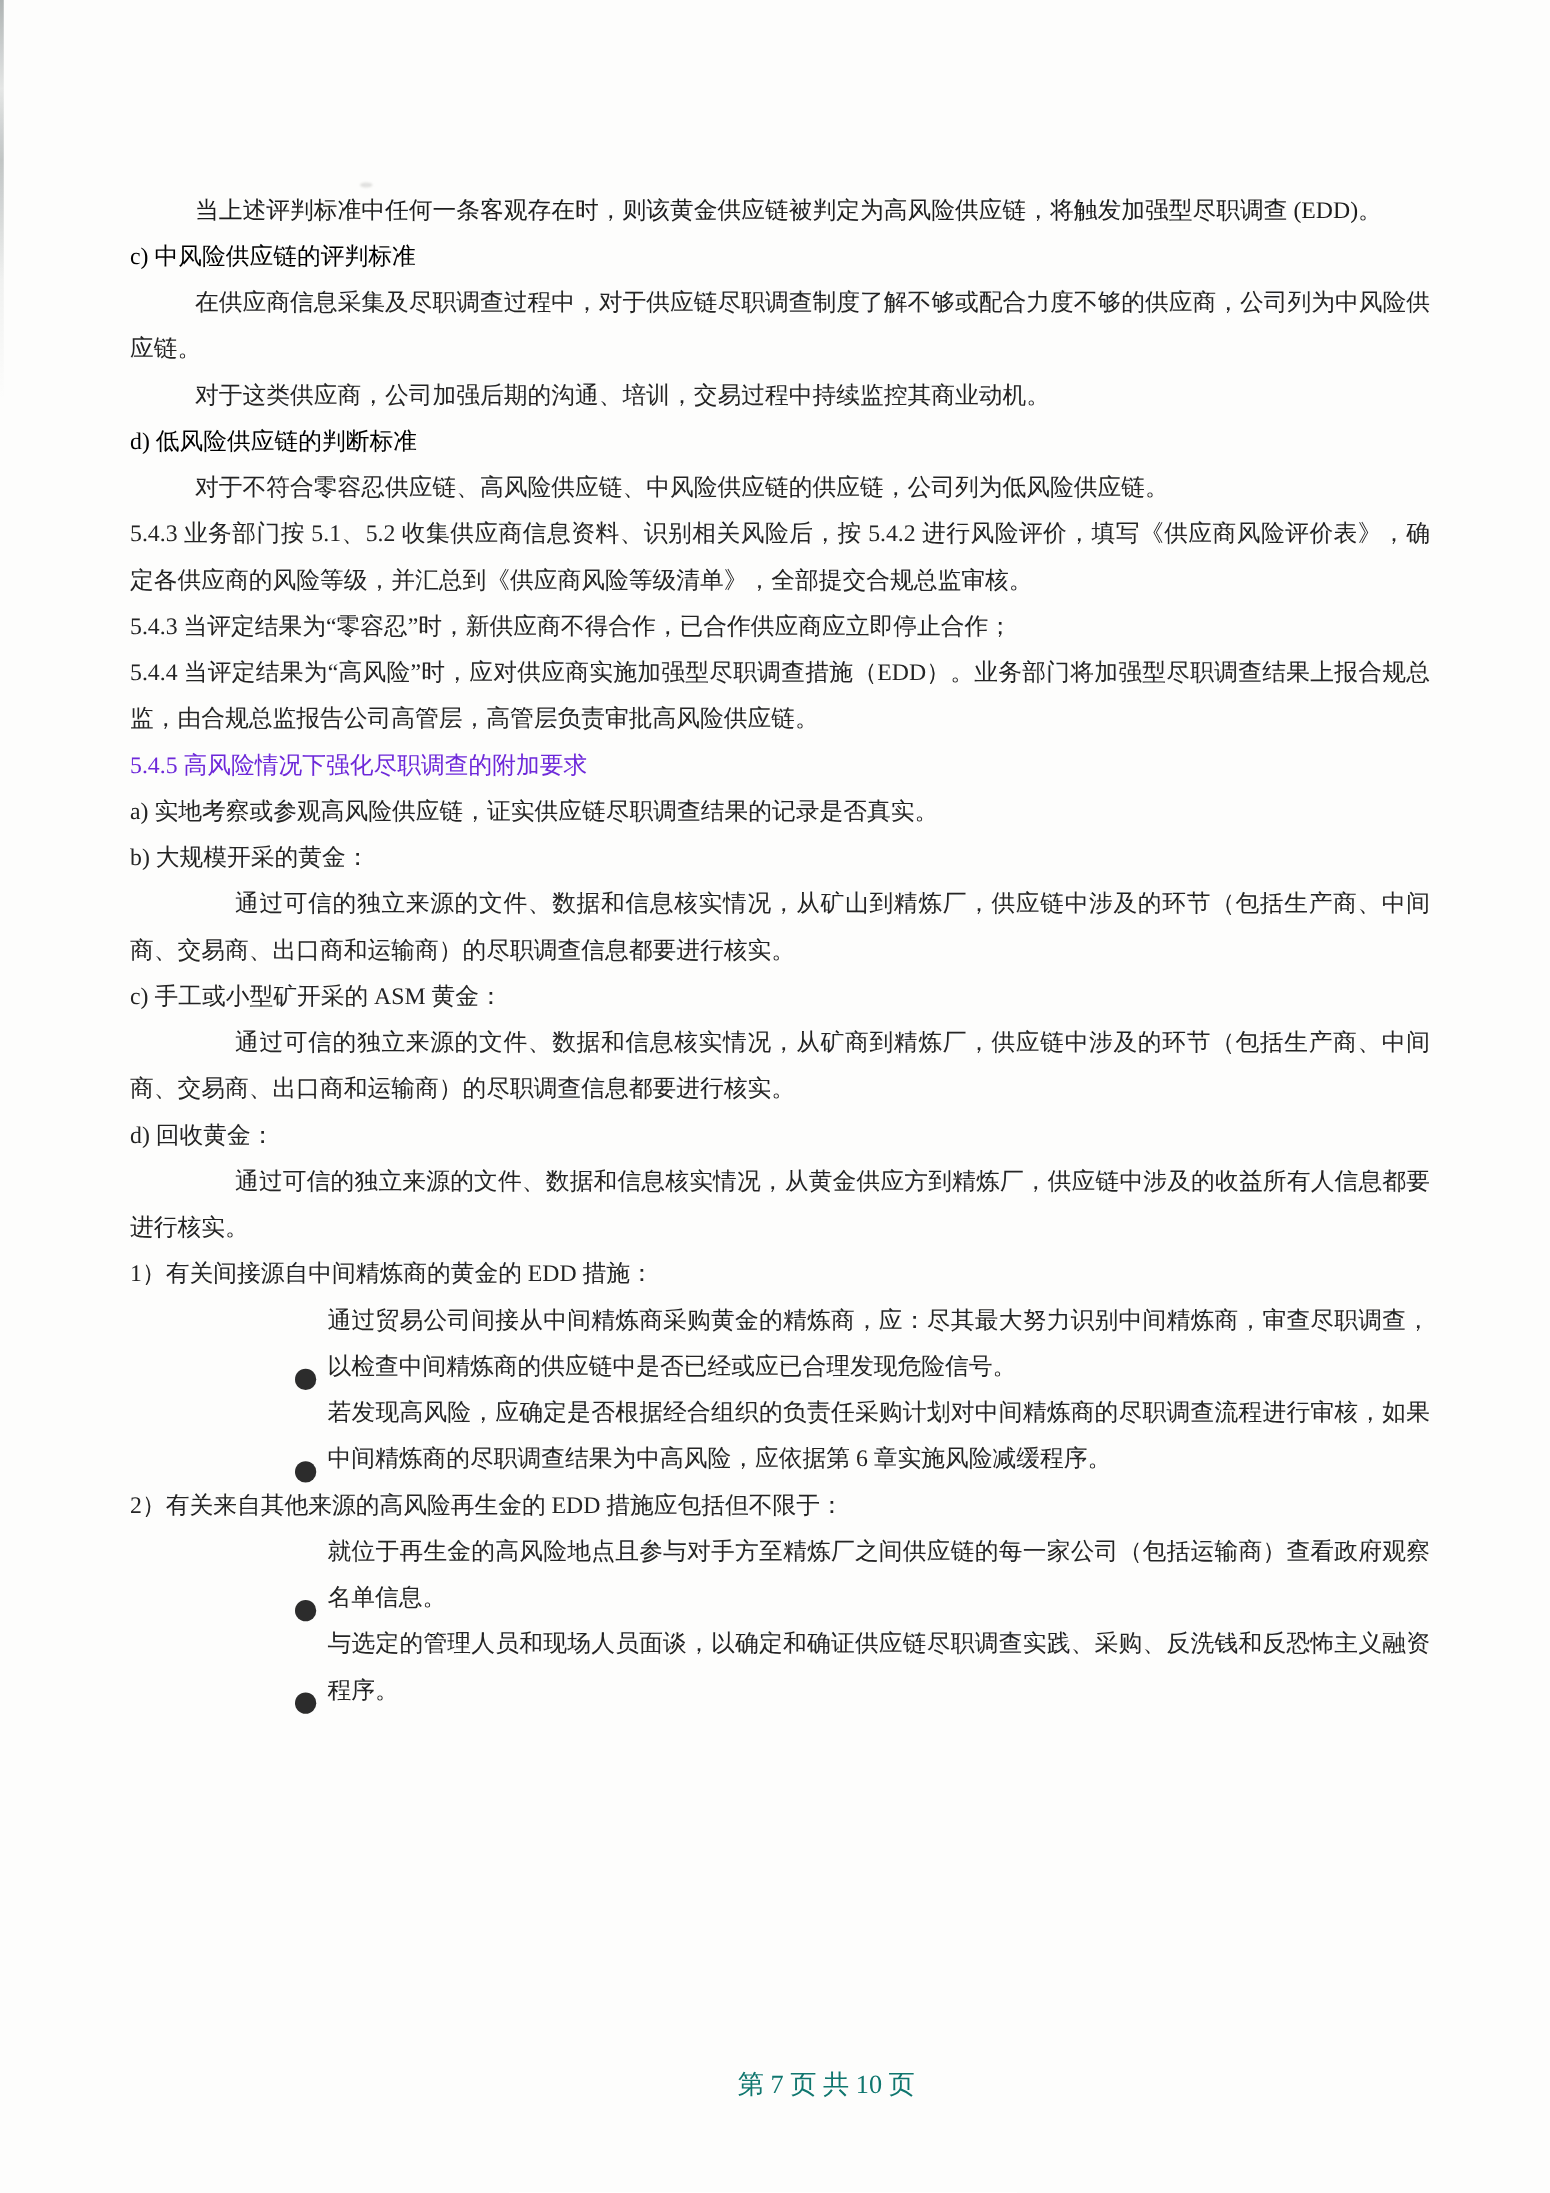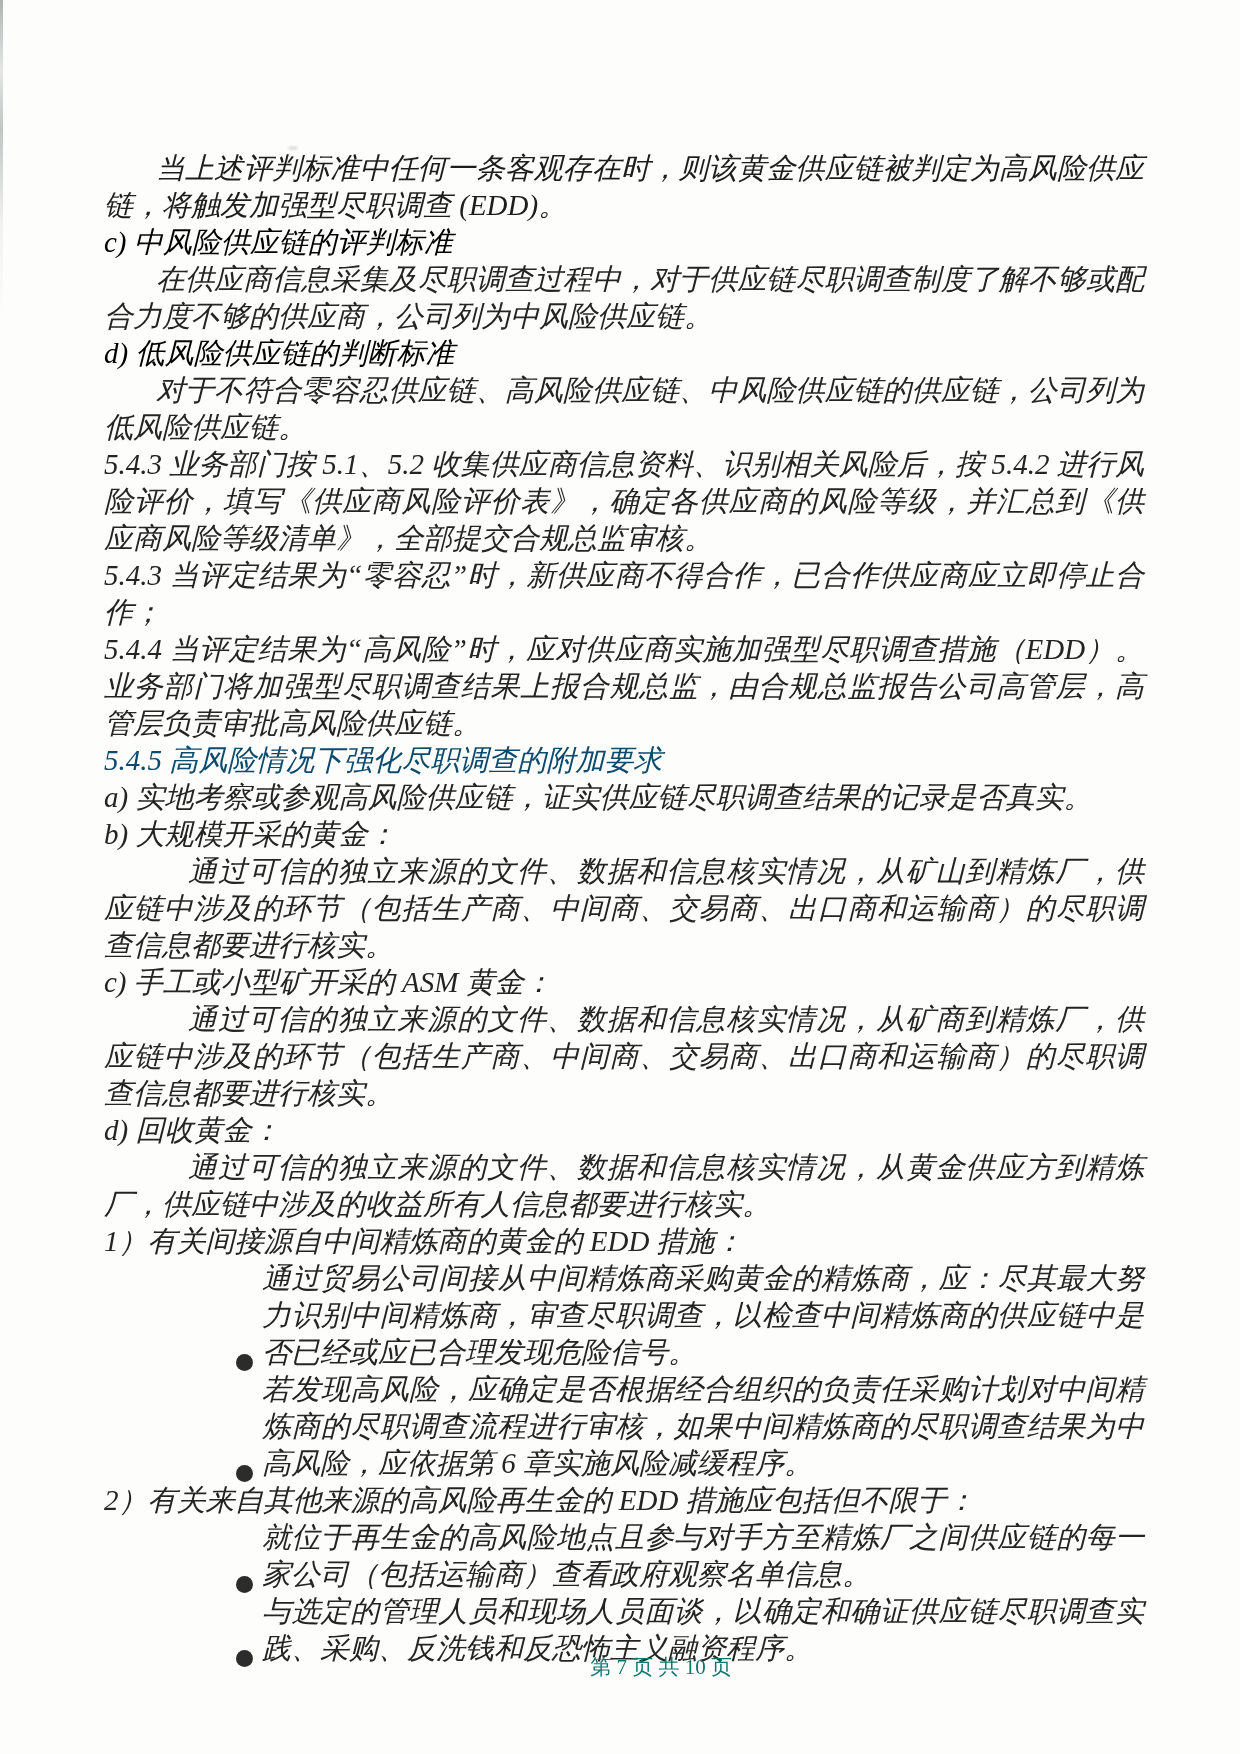--- a/index.html
+++ b/index.html
@@ -25,29 +25,28 @@
   .speck {
     position:absolute; left:288px; top:146px; width:10px; height:4px;
     background:rgba(150,150,148,.28); border-radius:50%; filter:blur(1px);
   }
   .content {
     position:absolute; left:104px; top:150px; width:1040px;
     font-size:25.8px; line-height:37px;
     text-align:justify;
   }
   .content p, .content h3 {
-    margin:0; padding:0; font-size:29px; font-weight:normal;
+    margin:0; padding:0; font-size:19px; font-weight:normal;
     text-align:justify;
-    font-style:italic;
   }
   .bold   { font-weight:bold; color:#1d1d1d; }
   .ind    { text-indent:52px; }          
   .flush  { text-indent:0; }             
   .sec    { font-weight:bold; color:#000000; margin-left:40px; margin-top:3px; }
-  .sec-flush { font-weight:bold; color:#0c4a6e; margin-top:3px; }
+  .sec-flush { font-weight:bold; color:#6d28d9; margin-top:3px; }
   .item   { margin-left:44px; }          
   .sub    { text-indent:84px; }          
   .num    { margin-left:108px; }         
   .bullet { display:flex; margin-left:132px;align-items:flex-end; }
   .dot {
     flex:none; width:17px; height:17px; border-radius:50%;
     background:#2c2c2c; margin:10px 9px 0 0;
   }
   .btxt { flex:1 1 auto; }
   .footer {
@@ -63,20 +62,21 @@
 <div class="page">
   <div class="edge-left"></div>
   <div class="speck"></div>
 
   <div class="content">
 
     <p class="bold ind">当上述评判标准中任何一条客观存在时，则该黄金供应链被判定为高风险供应链，将触发加强型尽职调查 (EDD)。</p>
 
     <h3 class="sec">c) 中风险供应链的评判标准</h3>
     <p class="ind">在供应商信息采集及尽职调查过程中，对于供应链尽职调查制度了解不够或配合力度不够的供应商，公司列为中风险供应链。</p>
+    <p class="ind">对于这类供应商，公司加强后期的沟通、培训，交易过程中持续监控其商业动机。</p>
 
     <h3 class="sec">d) 低风险供应链的判断标准</h3>
     <p class="ind">对于不符合零容忍供应链、高风险供应链、中风险供应链的供应链，公司列为低风险供应链。</p>
 
     <p class="flush">5.4.3 业务部门按 5.1、5.2 收集供应商信息资料、识别相关风险后，按 5.4.2 进行风险评价，填写《供应商风险评价表》，确定各供应商的风险等级，并汇总到《供应商风险等级清单》，全部提交合规总监审核。</p>
     <p class="flush">5.4.3 当评定结果为“零容忍”时，新供应商不得合作，已合作供应商应立即停止合作；</p>
     <p class="flush">5.4.4 当评定结果为“高风险”时，应对供应商实施加强型尽职调查措施（EDD）。业务部门将加强型尽职调查结果上报合规总监，由合规总监报告公司高管层，高管层负责审批高风险供应链。</p>
 
     <h3 class="sec-flush">5.4.5 高风险情况下强化尽职调查的附加要求</h3>
 

